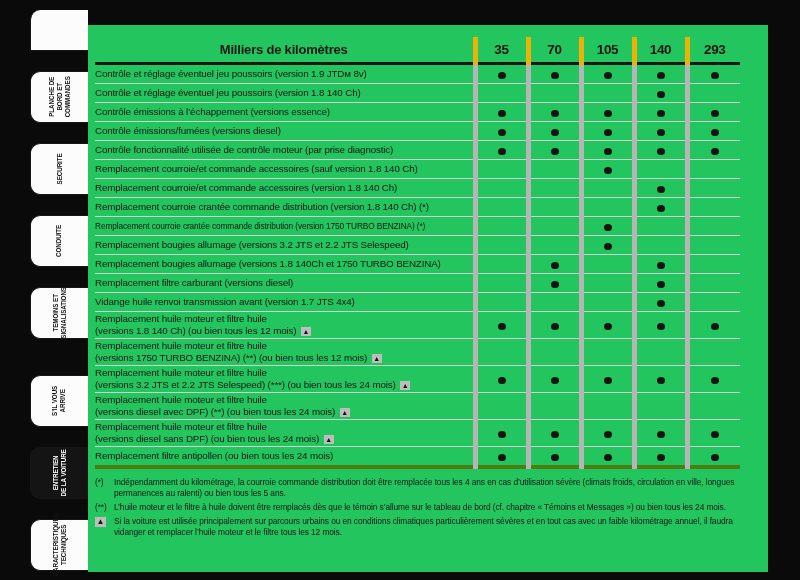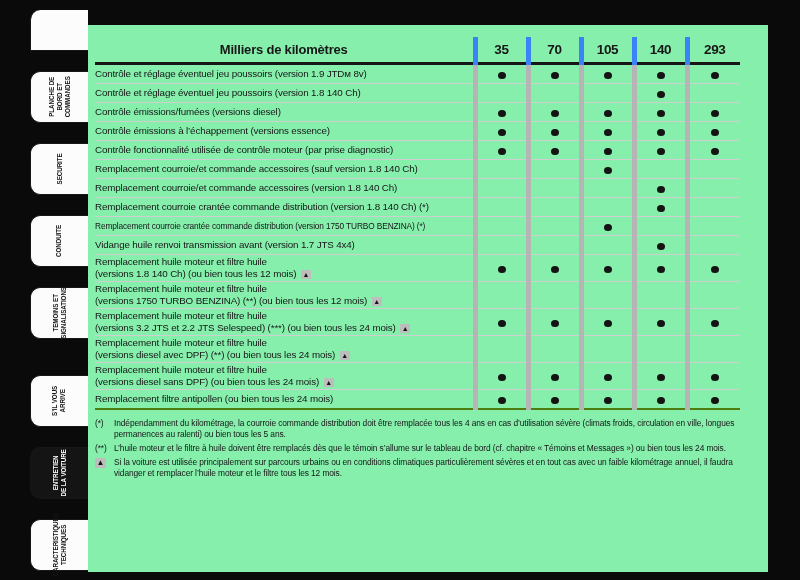--- a/index.html
+++ b/index.html
@@ -5,35 +5,35 @@
   html,body{margin:0;padding:0;}
   body{
     width:800px;height:580px;position:relative;overflow:hidden;
     background:#0a0a0a;
     font-family:"Liberation Sans","DejaVu Sans",sans-serif;
     color:#161616;
   }
   
   .page{
     position:absolute;left:88px;top:25px;width:680px;height:547px;
-    background:#86efac;
+    background:#22c55e;
   }
   .content{position:absolute;left:7px;top:12px;width:652px;}
 
   
   table.sched{border-collapse:collapse;table-layout:fixed;width:645px;}
   table.sched th,table.sched td{padding:0;vertical-align:middle;}
   col.c-desc{width:380px;}
   col.c-num{width:53px;}
   thead th{border-bottom:3px solid #161616;height:25px;}
   th.desc-h{font-size:13px;font-weight:bold;text-align:center;padding-left:18px;letter-spacing:-0.2px;}
-  th.num-h{font-size:13.5px;font-weight:bold;text-align:center;border-left:5px solid #3b82f6;letter-spacing:-0.3px;}
+  th.num-h{font-size:13.5px;font-weight:bold;text-align:center;border-left:5px solid #eab308;letter-spacing:-0.3px;}
   tbody td{border-top:1px solid #cfcfcf;}
   tbody tr:first-child td{border-top:none;}
-  tbody tr:last-child td{border-bottom:2px solid #4d7c0f;}
+  tbody tr:last-child td{border-bottom:4px solid #4d7c0f;}
   tr.single{height:13.4px;}
   tr.double{height:27px;}
   td.lbl{font-size:9.8px;letter-spacing:-0.15px;line-height:1.2;white-space:nowrap;padding-left:2px;overflow:visible;margin-left:44px;}
   td.dotc{border-left:5px solid #b5b5b5;text-align:center;}
   .condensed{display:inline-block;transform:scaleX(0.85);transform-origin:0 50%;}
   .dot{display:inline-block;width:8px;height:7.5px;border-radius:50%;background:#141414;}
   .warn{
     display:inline-block;background:#bdbdbd;color:#141414;
     width:10px;height:9px;font-size:7px;line-height:9px;text-align:center;
     vertical-align:0px;margin-left:2px;
@@ -110,36 +110,36 @@
           </tr>
           <tr class="single">
             <td class="lbl"><span>Contrôle et réglage éventuel jeu poussoirs (version 1.8 140 Ch)</span></td>
             <td class="dotc"></td>
             <td class="dotc"></td>
             <td class="dotc"></td>
             <td class="dotc"><span class="dot"></span></td>
             <td class="dotc"></td>
           </tr>
           <tr class="single">
+            <td class="lbl"><span>Contrôle émissions à l’échappement (versions essence)</span></td>
+            <td class="dotc"><span class="dot"></span></td>
+            <td class="dotc"><span class="dot"></span></td>
+            <td class="dotc"><span class="dot"></span></td>
+            <td class="dotc"><span class="dot"></span></td>
+            <td class="dotc"><span class="dot"></span></td>
+          </tr>
+          <tr class="single">
             <td class="lbl"><span>Contrôle émissions/fumées (versions diesel)</span></td>
             <td class="dotc"><span class="dot"></span></td>
             <td class="dotc"><span class="dot"></span></td>
             <td class="dotc"><span class="dot"></span></td>
             <td class="dotc"><span class="dot"></span></td>
             <td class="dotc"><span class="dot"></span></td>
           </tr>
           <tr class="single">
-            <td class="lbl"><span>Contrôle émissions à l’échappement (versions essence)</span></td>
-            <td class="dotc"><span class="dot"></span></td>
-            <td class="dotc"><span class="dot"></span></td>
-            <td class="dotc"><span class="dot"></span></td>
-            <td class="dotc"><span class="dot"></span></td>
-            <td class="dotc"><span class="dot"></span></td>
-          </tr>
-          <tr class="single">
             <td class="lbl"><span>Contrôle fonctionnalité utilisée de contrôle moteur (par prise diagnostic)</span></td>
             <td class="dotc"><span class="dot"></span></td>
             <td class="dotc"><span class="dot"></span></td>
             <td class="dotc"><span class="dot"></span></td>
             <td class="dotc"><span class="dot"></span></td>
             <td class="dotc"><span class="dot"></span></td>
           </tr>
           <tr class="single">
             <td class="lbl"><span>Remplacement courroie/et commande accessoires (sauf version 1.8 140 Ch)</span></td>
             <td class="dotc"></td>
@@ -163,20 +163,44 @@
             <td class="dotc"></td>
             <td class="dotc"><span class="dot"></span></td>
             <td class="dotc"></td>
           </tr>
           <tr class="single">
             <td class="lbl"><span class="condensed">Remplacement courroie crantée commande distribution (version 1750 TURBO BENZINA) (*)</span></td>
             <td class="dotc"></td>
             <td class="dotc"></td>
             <td class="dotc"><span class="dot"></span></td>
             <td class="dotc"></td>
+            <td class="dotc"></td>
+          </tr>
+          <tr class="single">
+            <td class="lbl"><span>Remplacement bougies allumage (versions 3.2 JTS et 2.2 JTS Selespeed)</span></td>
+            <td class="dotc"></td>
+            <td class="dotc"></td>
+            <td class="dotc"><span class="dot"></span></td>
+            <td class="dotc"></td>
+            <td class="dotc"></td>
+          </tr>
+          <tr class="single">
+            <td class="lbl"><span>Remplacement bougies allumage (versions 1.8 140Ch et 1750 TURBO BENZINA)</span></td>
+            <td class="dotc"></td>
+            <td class="dotc"><span class="dot"></span></td>
+            <td class="dotc"></td>
+            <td class="dotc"><span class="dot"></span></td>
+            <td class="dotc"></td>
+          </tr>
+          <tr class="single">
+            <td class="lbl"><span>Remplacement filtre carburant (versions diesel)</span></td>
+            <td class="dotc"></td>
+            <td class="dotc"><span class="dot"></span></td>
+            <td class="dotc"></td>
+            <td class="dotc"><span class="dot"></span></td>
             <td class="dotc"></td>
           </tr>
           <tr class="single">
             <td class="lbl"><span>Vidange huile renvoi transmission avant (version 1.7 JTS 4x4)</span></td>
             <td class="dotc"></td>
             <td class="dotc"></td>
             <td class="dotc"></td>
             <td class="dotc"><span class="dot"></span></td>
             <td class="dotc"></td>
           </tr>

